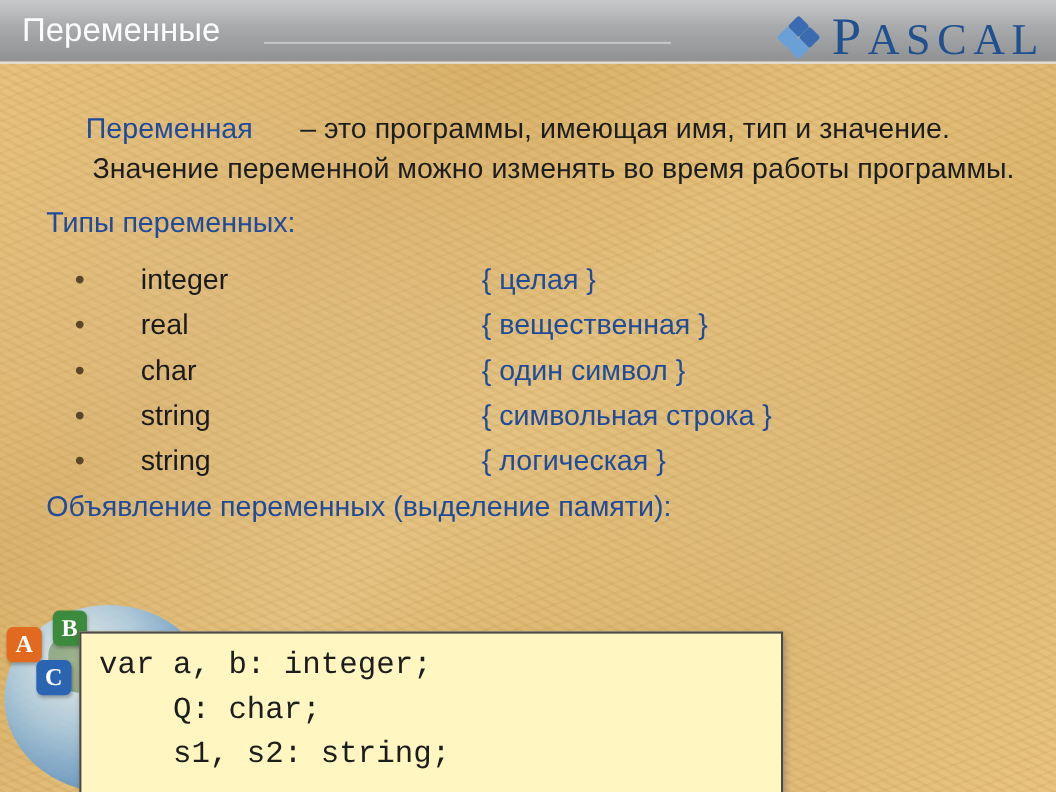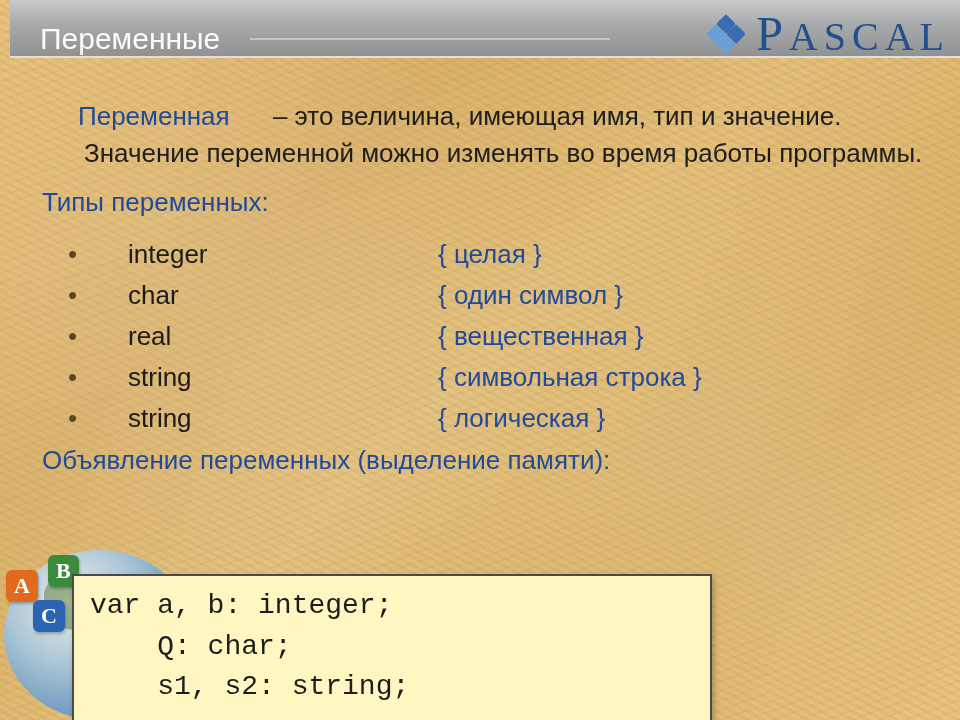--- a/index.html
+++ b/index.html
@@ -17,27 +17,27 @@
     background:
       radial-gradient(circle at 20% 40%, rgba(255,255,255,0.14) 0%, transparent 45%),
       radial-gradient(circle at 80% 70%, rgba(255,255,255,0.10) 0%, transparent 40%),
       repeating-linear-gradient(28deg, rgba(175,130,55,0.12) 0 3px, transparent 3px 7px),
       repeating-linear-gradient(-20deg, rgba(175,130,55,0.10) 0 2px, transparent 2px 9px),
       linear-gradient(135deg, #e8c27a 0%, #d9b068 30%, #e3c07c 50%, #dab36a 75%, #e8c37d 100%);
   }
 
   .header {
     position: absolute;
-    top: 0; left: 10px; right: 0;
+    top: 0; left: 0; right: 0;
     height: 58px;
     background: linear-gradient(#c7c9cb 0%, #a7a9ab 45%, #8f9193 100%);
     border-bottom: 2px solid #e0e0e0;
     display: flex;
-    align-items: flex-end;
-    padding-left: 30px;
+    align-items: center;
+    padding-left: 20px;
     box-sizing: border-box;
   }
   .header-title {
     color: #fcfcfc;
     font-size: 30px;
     flex: 1;
     font-weight: 400;
   }
   .header-line { position:absolute; left:240px; right:350px; top:38px; height:2px; background:#c2c4c6; }
   .brand {
@@ -177,38 +177,38 @@
         <span class="diamond d3"></span>
           <span class="diamond d4"></span>
       </span>
       <span class="brand-text"><span class="brand-first">P</span><span>ASCAL</span></span>
     </div>
   </div>
 
   <div class="body">
 
     <div class="p1">
-      <span class="blue inline">Переменная</span><span class="inline"> – это величина, имеющая имя, тип и значение.</span>
+      <span class="blue inline">Переменная</span><span class="inline"> – это программы, имеющая имя, тип и значение.</span>
       <span class="p1-rest">Значение переменной можно изменять во время работы программы.</span>
     </div>
 
     <div class="h2 blue">Типы переменных:</div>
 
     <ul class="types">
       <li>
           <span class="type-name">integer</span>
           <span class="type-desc">{ целая }</span>
         </li>
       <li>
+          <span class="type-name">real</span>
+          <span class="type-desc">{ вещественная }</span>
+        </li>
+      <li>
           <span class="type-name">char</span>
           <span class="type-desc">{ один символ }</span>
-        </li>
-      <li>
-          <span class="type-name">real</span>
-          <span class="type-desc">{ вещественная }</span>
         </li>
       <li>
           <span class="type-name">string</span>
           <span class="type-desc">{ символьная строка }</span>
         </li>
       <li>
           <span class="type-name">string</span>
           <span class="type-desc">{ логическая }</span>
         </li>
     </ul>

